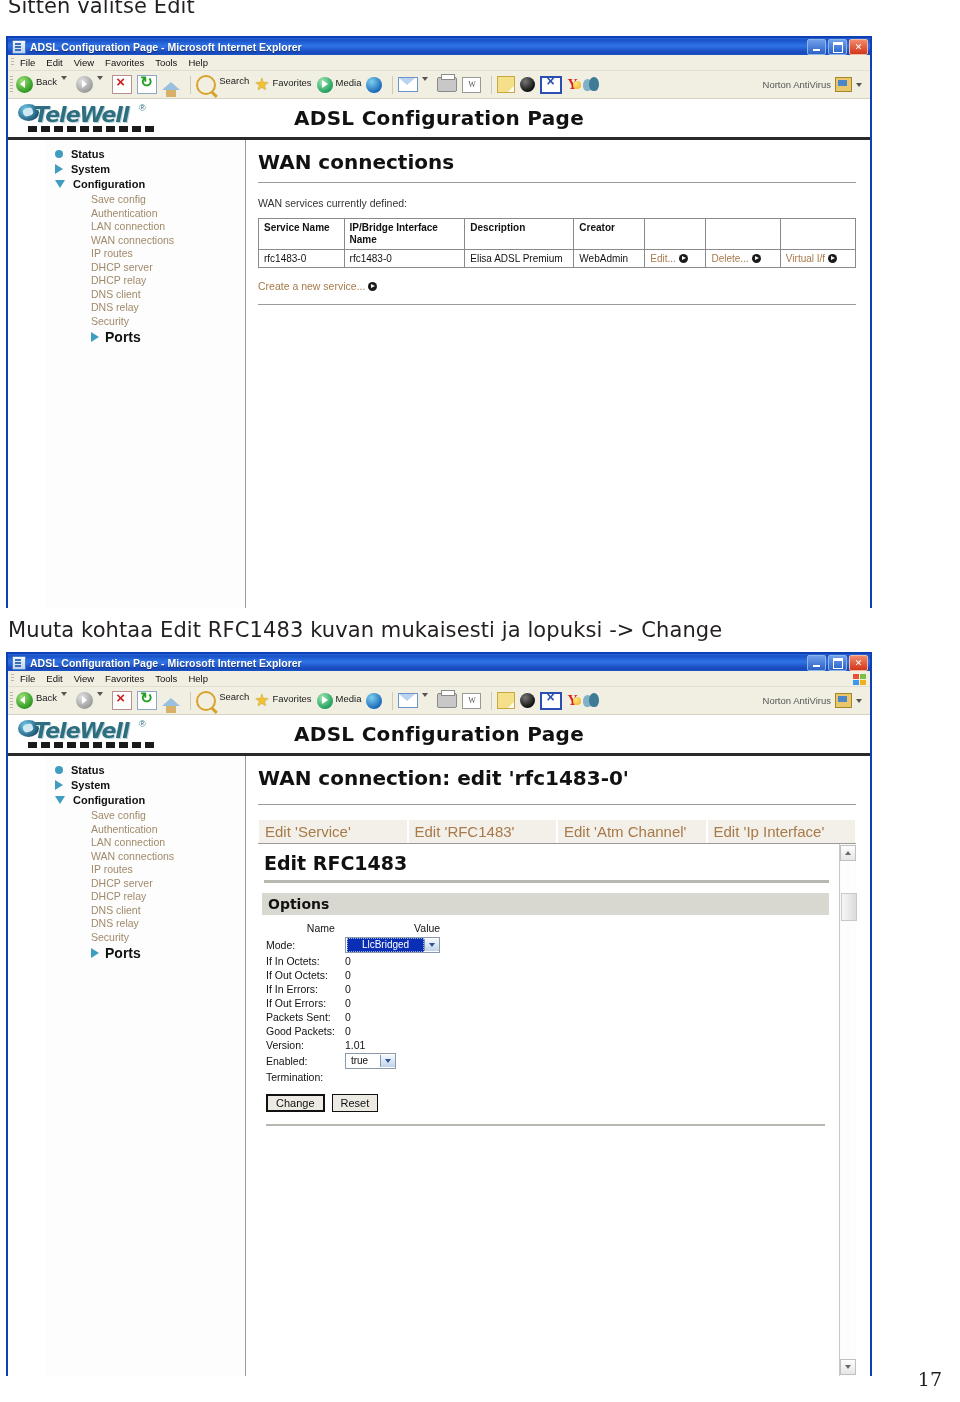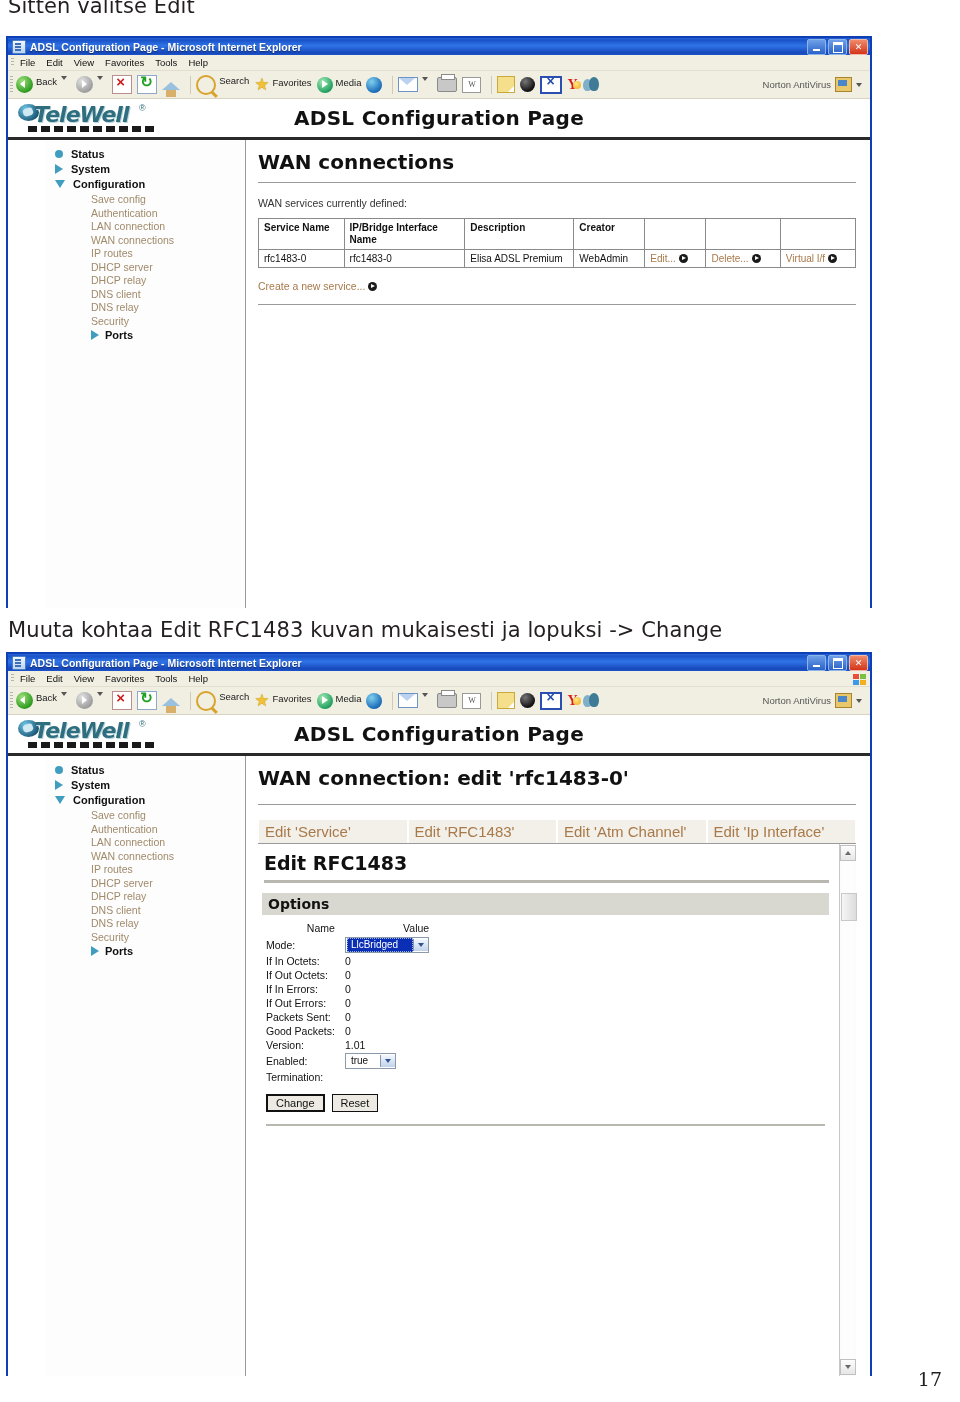--- a/index.html
+++ b/index.html
@@ -147,21 +147,21 @@
   .side-top .bullet{width:8px;height:8px;border-radius:50%;background:#3f9ec0;margin-right:8px;flex:0 0 auto;}
   .side-top .tri{width:0;height:0;border-top:5px solid transparent;border-bottom:5px solid transparent;
     border-left:8px solid #3f9ec0;margin-right:8px;flex:0 0 auto;}
   .side-top .tri-down{width:0;height:0;border-left:5px solid transparent;border-right:5px solid transparent;
     border-top:8px solid #3f9ec0;margin-right:8px;flex:0 0 auto;}
   .side-top .lbl{font-size:11px;font-weight:bold;color:#111;}
   .side-sub{font-size:10.5px;color:#a08a6a;margin-left:46px;line-height:13.5px;white-space:nowrap;}
   .side-ports{display:flex;align-items:center;margin-left:46px;margin-top:1px;}
   .side-ports .tri{width:0;height:0;border-top:5px solid transparent;border-bottom:5px solid transparent;
     border-left:8px solid #3f9ec0;margin-right:6px;}
-  .side-ports .lbl{font-size:11px;font-weight:bold;color:#111;}
+  .side-ports .lbl{font-size:14px;font-weight:bold;color:#111;}
 
   .content{flex:1;min-width:0;padding:8px 14px 0 12px;position:relative;background:#fff;}
   .h1{font-size:20px;font-weight:bold;color:#111;font-family:"DejaVu Sans",sans-serif;margin:2px 0 8px 0;}
   .rule{height:1px;background:#9a9a9a;margin:6px 0 14px 0;}
   .lead{font-size:10.5px;color:#333;margin-bottom:9px;}
 
   table.wan{border-collapse:collapse;font-size:10px;color:#111;}
   table.wan th,table.wan td{border:1px solid #8a8a8a;padding:3px 5px;vertical-align:top;}
   table.wan th{text-align:right;font-weight:bold;font-size:10px;line-height:12px;}
   table.wan th.ctr{text-align:left;}
@@ -184,21 +184,21 @@
   .optbar{background:#d8d8d0;font-size:14px;font-weight:bold;color:#111;padding:3px 6px;
     font-family:"DejaVu Sans",sans-serif;}
   table.opts{border-collapse:collapse;font-size:10.5px;color:#111;margin:6px 0 0 4px;}
   table.opts td{padding:1px 4px 1px 0;white-space:nowrap;vertical-align:middle;}
   table.opts td.nm{padding-right:10px;}
   table.opts tr.hdr td{font-weight:normal;padding-bottom:2px;text-align:right;}
   .sel{
     display:inline-flex;align-items:center;border:1px solid #8a9aaa;background:#fff;height:14px;
     padding:0 0 0 1px;
   }
-  .sel .val{background:#0a2fb4;color:#fff;font-size:10px;padding:0 14px 0 3px;line-height:12px;
+  .sel .val{background:#0a2fb4;color:#fff;font-size:10px;padding:0 14px 0 14px;line-height:12px;
     border:1px dotted #9fb4e0;}
   .sel .valp{font-size:10px;color:#111;padding:0 12px 0 4px;line-height:12px;}
   .sel .btn{width:14px;height:12px;background:linear-gradient(to bottom,#f4f8ff,#c0d2ea);
     border-left:1px solid #8a9aaa;display:flex;align-items:center;justify-content:center;}
   .sel .btn i{width:0;height:0;border-left:3.5px solid transparent;border-right:3.5px solid transparent;
     border-top:4px solid #31538f;display:block;}
   .btnrow{margin:10px 0 0 4px;display:flex;gap:7px;}
   .pbtn{font-size:11px;padding:1px 8px;background:#eceae2;border:1px solid #111;color:#111;
     font-family:"Liberation Sans",sans-serif;}
   .pbtn.def{border:2px solid #111;}

